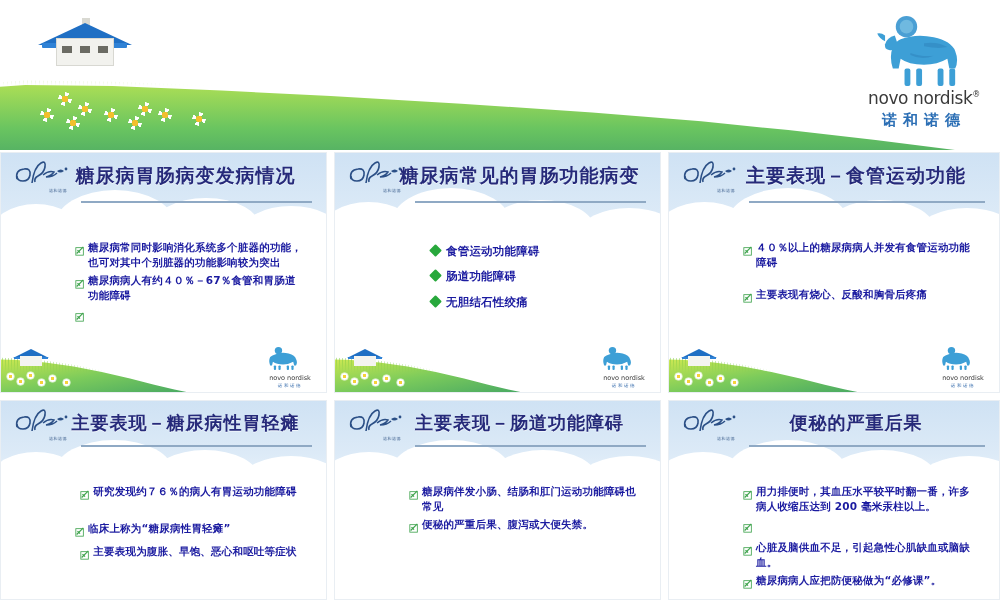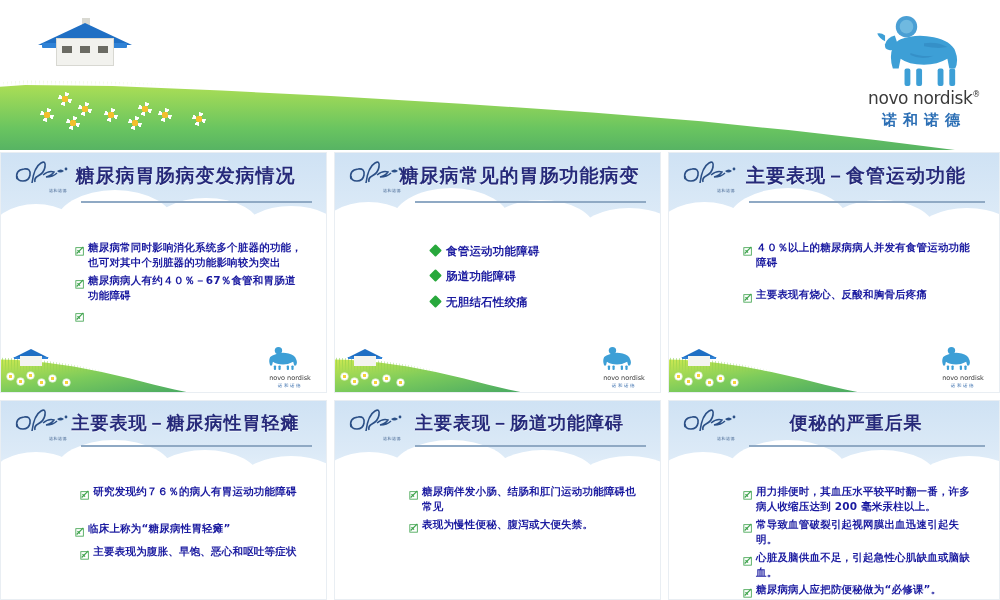--- a/index.html
+++ b/index.html
@@ -489,21 +489,21 @@
           <span class="btext">糖尿病伴发小肠、结肠和肛门运动功能障碍也常见</span>
         </div>
         <div class="bullet">
           <span class="bmark">
             <svg viewBox="0 0 12 12" width="10" height="10">
                 <rect x="1" y="2" width="9" height="9" fill="none" stroke="#3fa34d" stroke-width="1"></rect>
                 <path d="M2 9 L10 1" stroke="#3fa34d" stroke-width="1.4" fill="none"></path>
                 <path d="M3 5 L6 8" stroke="#3fa34d" stroke-width="1.4" fill="none"></path>
               </svg>
           </span>
-          <span class="btext">表现为慢性便秘、腹泻或大便失禁。</span>
+          <span class="btext">便秘的严重后果、腹泻或大便失禁。</span>
         </div>
       </div>
     </div>
 
     <div class="slide r2 c3">
       <div class="cloudband" style="height:58%"></div>
       <div class="clouds" style="top:34%">
         <div class="cl" style="left:-12px;top:-16px;width:92px;height:52px;"></div>
         <div class="cl" style="left:58px; top:-28px;width:120px;height:64px;"></div>
         <div class="cl" style="left:158px;top:-18px;width:110px;height:56px;"></div>
@@ -533,21 +533,20 @@
           <span class="btext">用力排便时，其血压水平较平时翻一番，许多病人收缩压达到 200 毫米汞柱以上。</span>
         </div>
         <div class="bullet">
           <span class="bmark">
             <svg viewBox="0 0 12 12" width="10" height="10">
                 <rect x="1" y="2" width="9" height="9" fill="none" stroke="#3fa34d" stroke-width="1"></rect>
                 <path d="M2 9 L10 1" stroke="#3fa34d" stroke-width="1.4" fill="none"></path>
                 <path d="M3 5 L6 8" stroke="#3fa34d" stroke-width="1.4" fill="none"></path>
               </svg>
           </span>
-          <span class="btext">常导致血管破裂引起视网膜出血迅速引起失明。</span>
         </div>
         <div class="bullet">
           <span class="bmark">
             <svg viewBox="0 0 12 12" width="10" height="10">
                 <rect x="1" y="2" width="9" height="9" fill="none" stroke="#3fa34d" stroke-width="1"></rect>
                 <path d="M2 9 L10 1" stroke="#3fa34d" stroke-width="1.4" fill="none"></path>
                 <path d="M3 5 L6 8" stroke="#3fa34d" stroke-width="1.4" fill="none"></path>
               </svg>
           </span>
           <span class="btext">心脏及脑供血不足，引起急性心肌缺血或脑缺血。</span>

